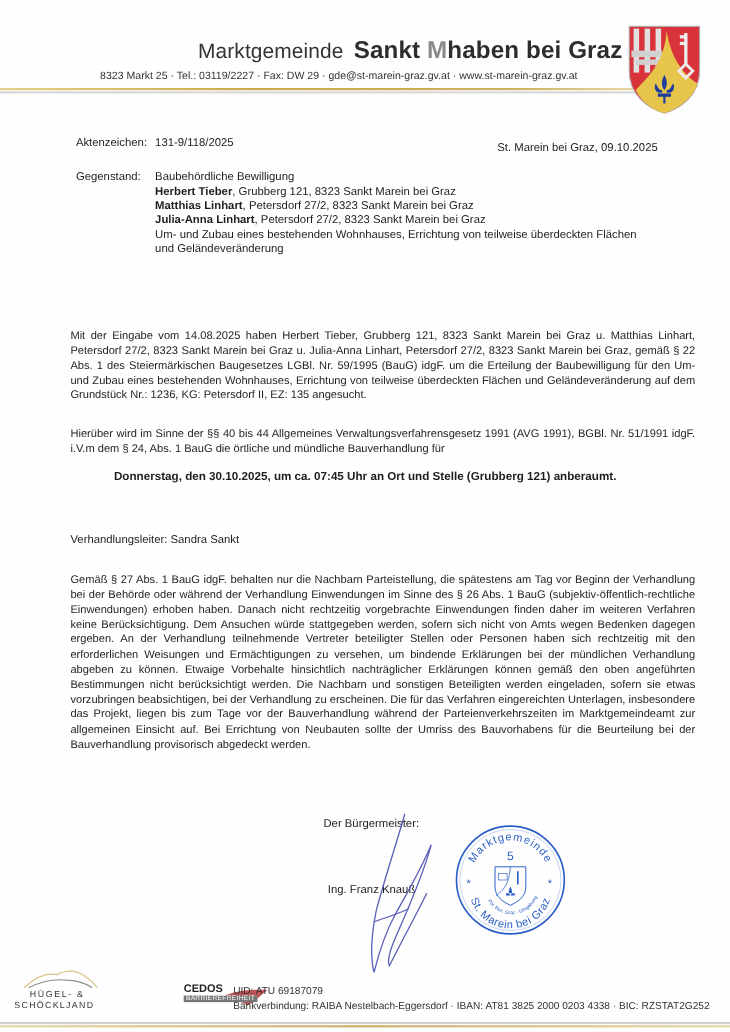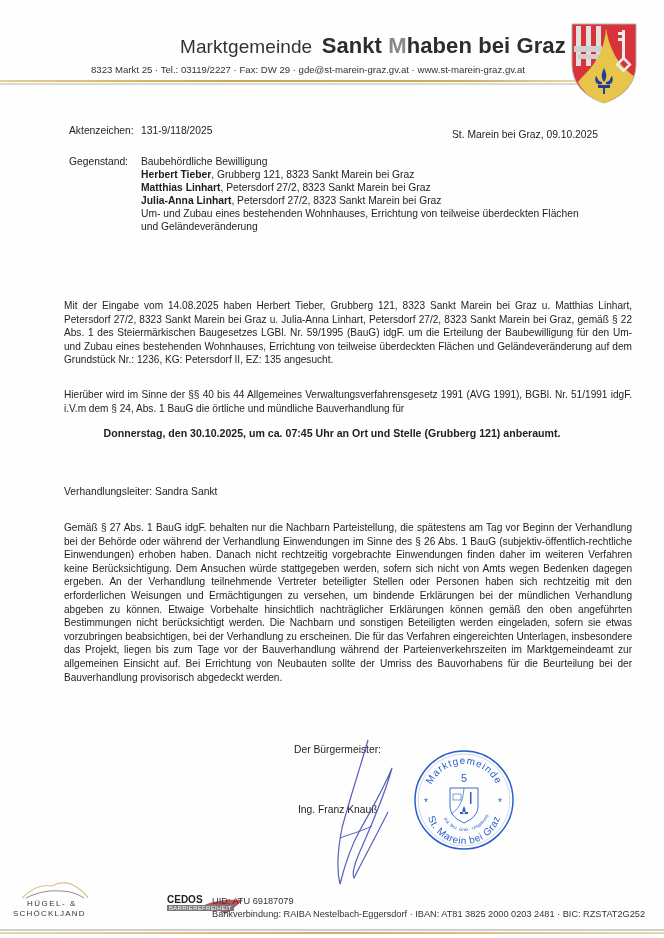--- a/index.html
+++ b/index.html
@@ -134,17 +134,17 @@
   </div>
   <div class="logo-cedos">
     <svg class="swoosh" viewBox="0 0 50 18">
       <path d="M2 12 C14 4 30 2 48 3 C42 8 36 14 30 17 C24 12 12 12 2 12 Z" fill="#b3363a" opacity="0.85"></path>
     </svg>
     <div class="c1">CEDOS</div>
     <div class="c2">BARRIEREFREIHEIT</div>
   </div>
 
   <div class="txt" style="left:212px; top:895px; font-size:9.2px; color:#333;">UID: ATU 69187079</div>
-  <div class="txt" style="left:212px; top:908px; font-size:9.2px; color:#333;">Bankverbindung: RAIBA Nestelbach-Eggersdorf · IBAN: AT81 3825 2000 0203 2481 · BIC: RZSTAT2G252</div>
+  <div class="txt" style="left:212px; top:908px; font-size:9.2px; color:#333;">Bankverbindung: RAIBA Nestelbach-Eggersdorf · IBAN: AT81 3825 2000 0203 4338 · BIC: RZSTAT2G252</div>
 
   <div class="foot-line1"></div>
   <div class="foot-line2"></div>
 </div>
 
 </body></html>

